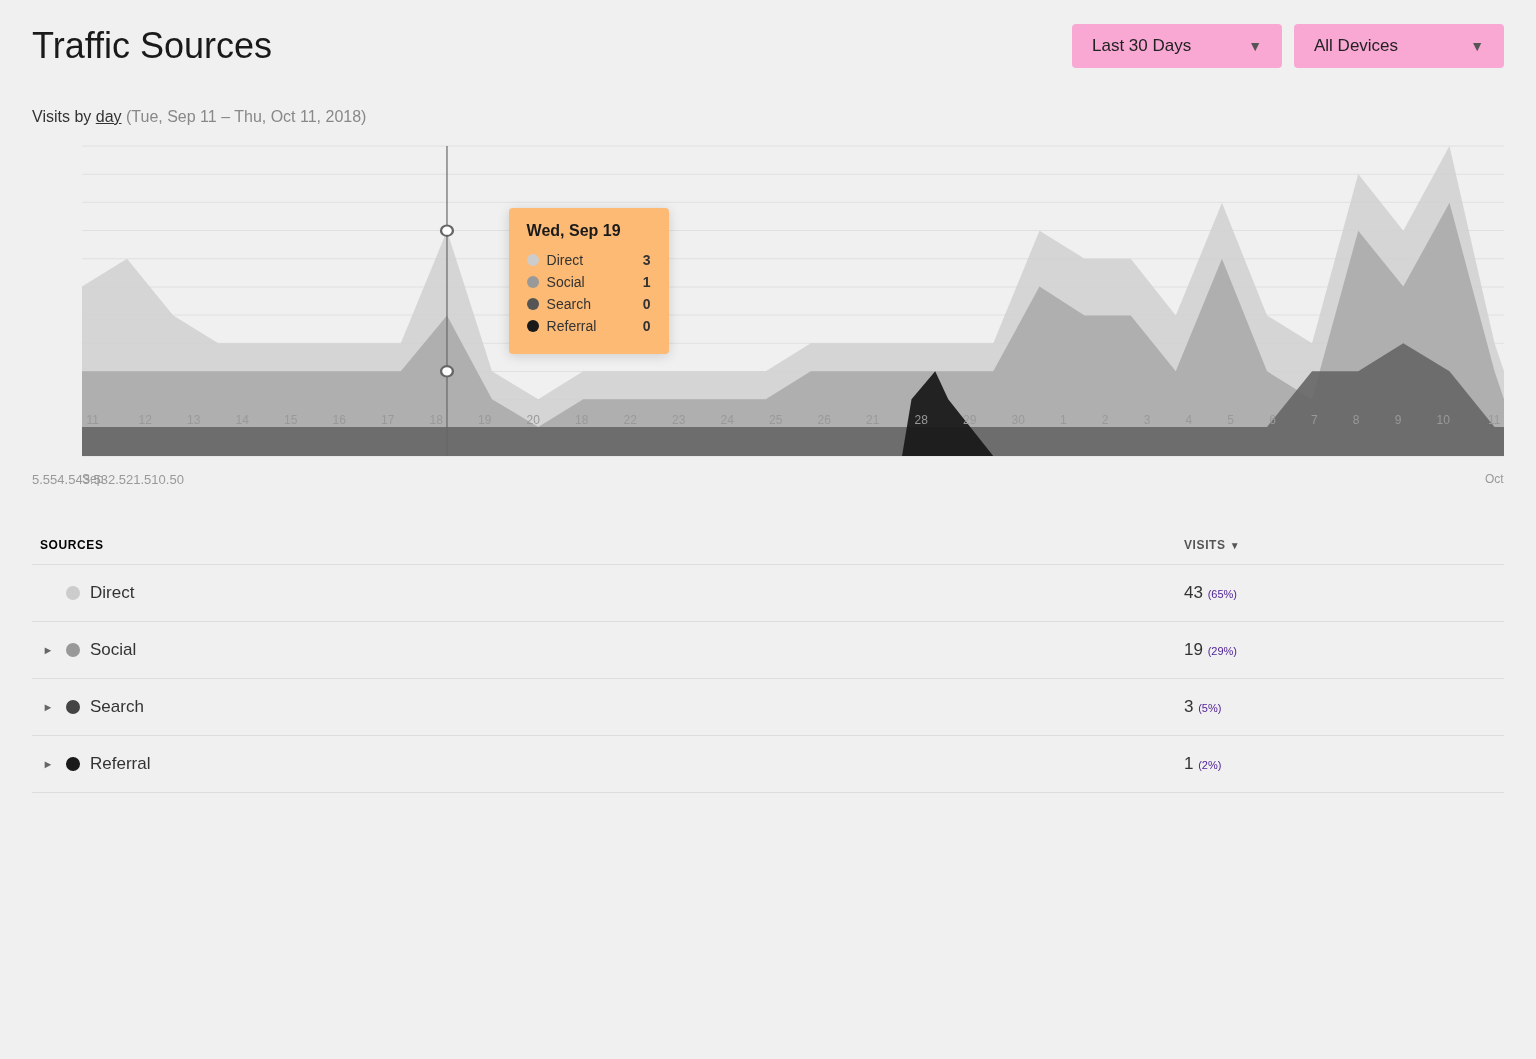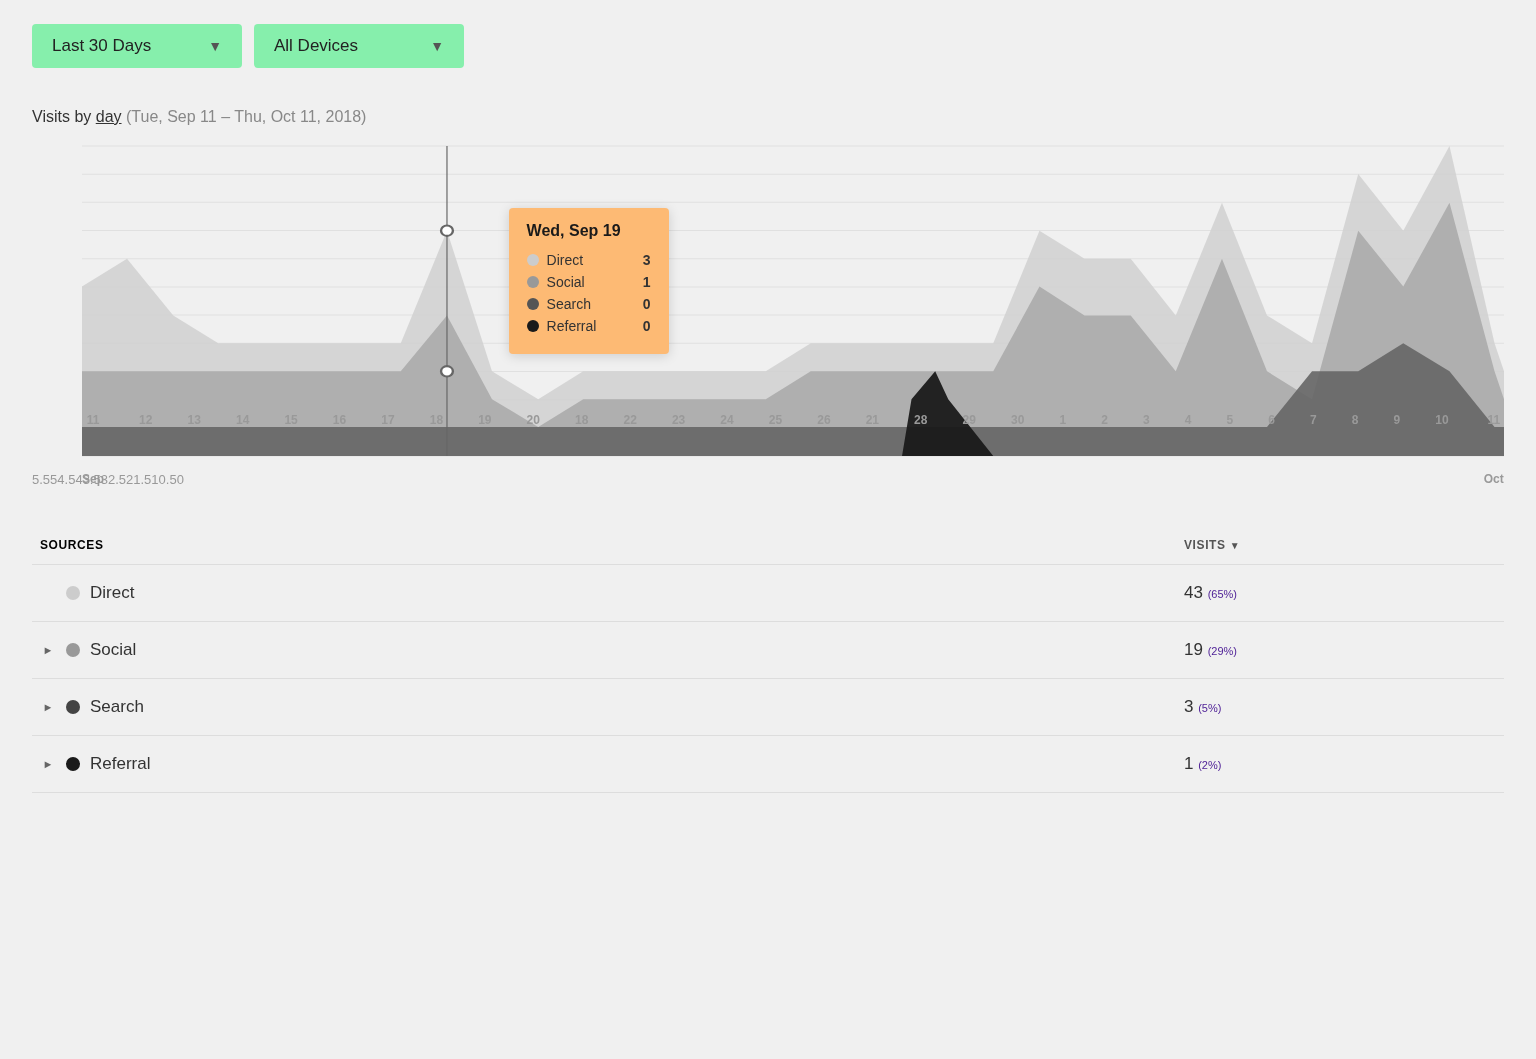--- a/index.html
+++ b/index.html
@@ -19,21 +19,21 @@
     .page-title {
       font-size: 36px;
       font-weight: 400;
       color: #1a1a1a;
     }
     .header-controls {
       display: flex;
       gap: 12px;
     }
     .dropdown {
-      background: #86efac;
+      background: #f9a8d4;
       border: none;
       border-radius: 4px;
       padding: 12px 20px;
       font-size: 17px;
       color: #222;
       cursor: pointer;
       display: flex;
       align-items: center;
       gap: 16px;
       min-width: 210px;
@@ -101,21 +101,20 @@
       right: 0;
       bottom: 0;
       display: flex;
       justify-content: space-between;
       padding: 0;
     }
     .x-label-group {
       display: flex;
       flex-direction: column;
       align-items: center;
-      font-weight: bold;
     }
     .x-label {
       font-size: 12px;
       color: #999;
     }
     .x-month {
       font-size: 12px;
       color: #999;
       margin-top: 45px;
     }
@@ -257,20 +256,21 @@
     .crosshair-dot {
       fill: white;
       stroke: #666;
       stroke-width: 2;
     }
   </style>
 </head>
 <body>
 
 <div class="header">
+  <h1 class="page-title">Traffic Sources</h1>
   <div class="header-controls">
     <button class="dropdown">
       <span>Last 30 Days</span>
       <span class="dropdown-chevron">▼</span>
     </button>
     <button class="dropdown">
       <span>All Devices</span>
       <span class="dropdown-chevron">▼</span>
     </button>
   </div>

